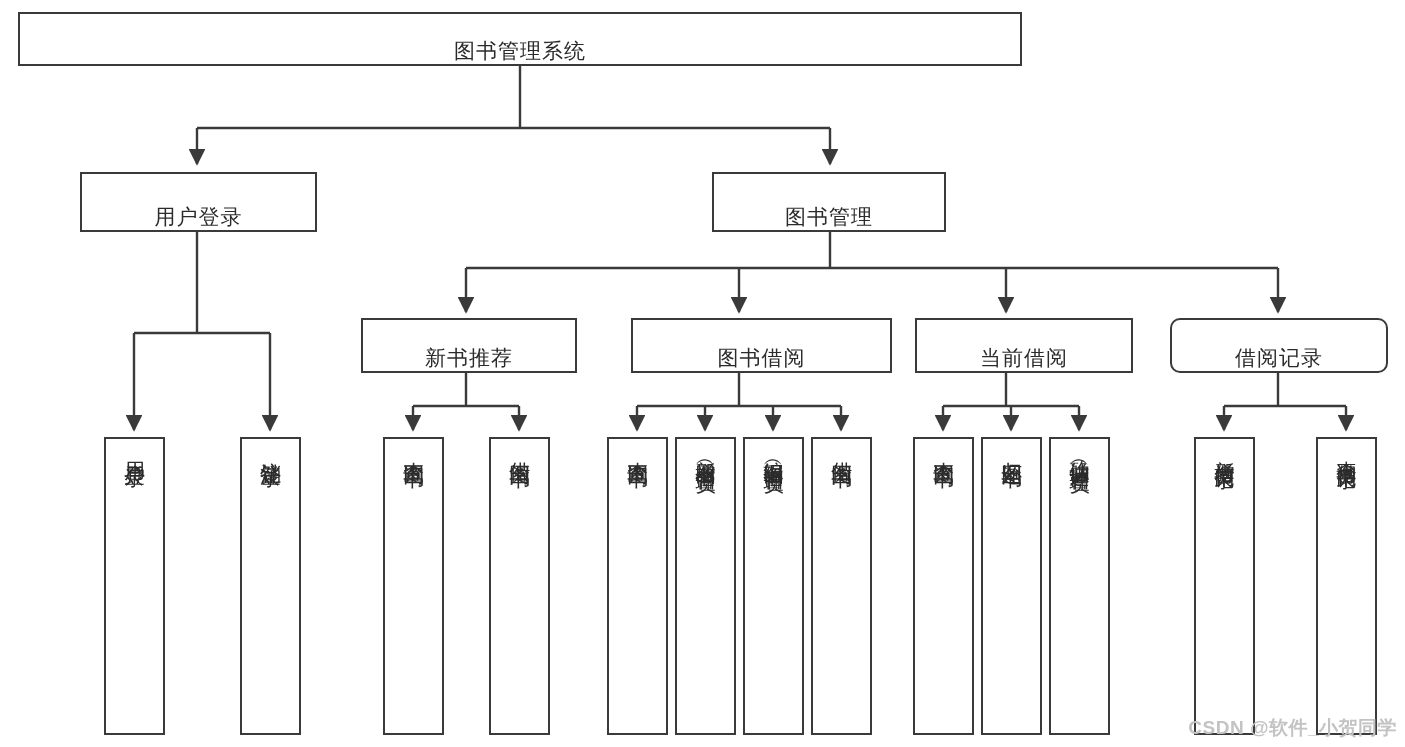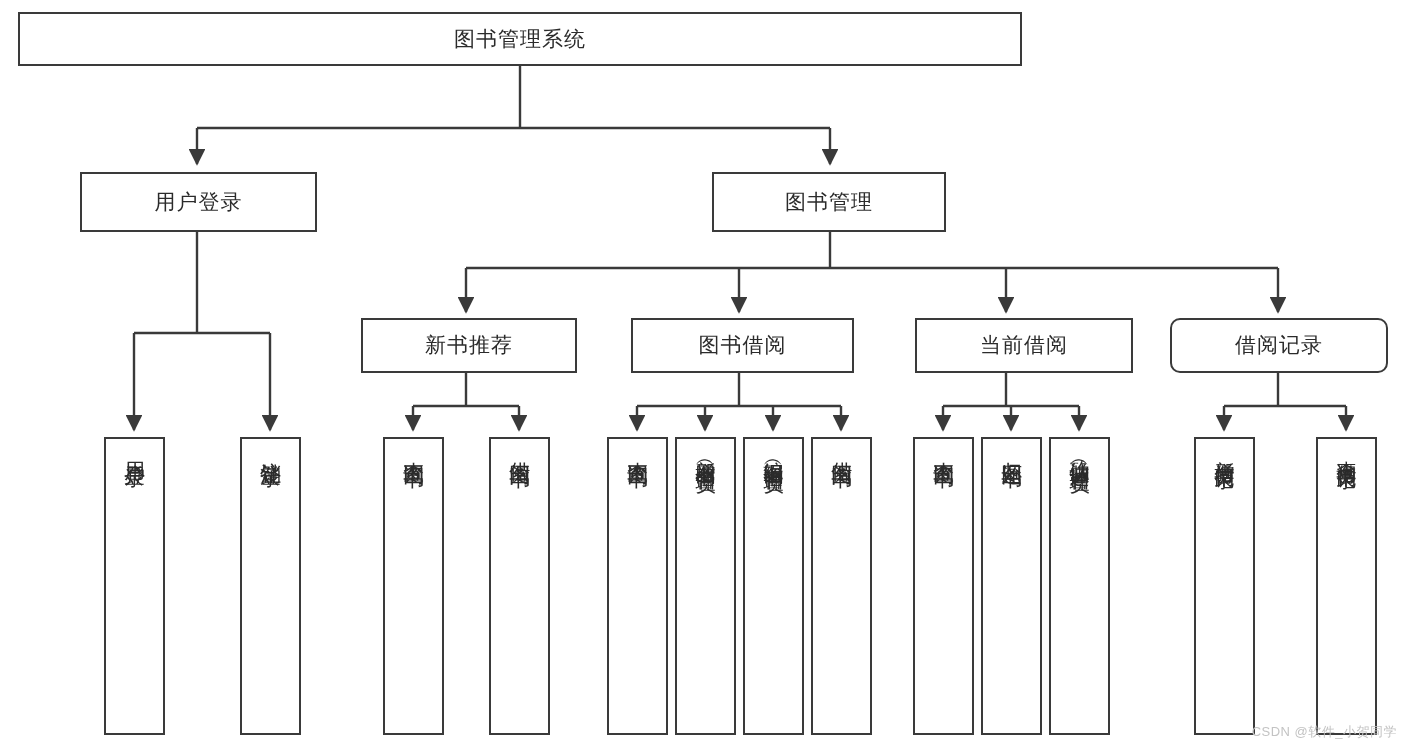--- a/index.html
+++ b/index.html
@@ -24,21 +24,21 @@
     width: 1405px;
     height: 747px;
     pointer-events: none;
   }
   .node {
     position: absolute;
     box-sizing: border-box;
     border: 2.2px solid #3a3a3a;
     background: #ffffff;
     display: flex;
-    align-items: center;
+    align-items: flex-end;
     justify-content: center;
     color: #2b2b2b;
   }
   .node .label {
     font-size: 21px;
     line-height: 1.18;
     letter-spacing: 1px;
     white-space: nowrap;
     color: #2b2b2b;
   }
@@ -56,25 +56,26 @@
     white-space: normal;
     text-align: left;
   }
   .node.leaf.tall .label {
     font-size: 20px;
   }
   #watermark {
     position: absolute;
     right: 8px;
     bottom: 6px;
-    font-size: 13px;
+    font-size: 19px;
     color: #c3c3c3;
     letter-spacing: 0.5px;
     white-space: nowrap;
     user-select: none;
+    font-weight: bold;
   }
 </style>
 </head>
 <body>
 
 <div id="canvas">
 
   <svg id="wires" viewBox="0 0 1405 747">
     <defs>
       <marker id="arw" viewBox="0 0 10 10" refX="9" refY="5" markerWidth="7" markerHeight="7" orient="auto-start-reverse">
@@ -134,21 +135,21 @@
   </div>
 
   <div class="node" style="left:361px; top:318px; width:216px; height:55px;">
     <span class="label">新书推荐</span>
   </div>
 
   <div class="node" style="left:712px; top:172px; width:234px; height:60px;">
     <span class="label">图书管理</span>
   </div>
 
-  <div class="node" style="left:631px; top:318px; width:223px; height:55px;">
+  <div class="node" style="left:631px; top:318px; width:261px; height:55px;">
     <span class="label">图书借阅</span>
   </div>
 
   <div class="node" style="left:900px; top:318px; width:218px; height:55px;margin-left:15px;">
     <span class="label">当前借阅</span>
   </div>
 
   <div class="node" style="left:1170px; top:318px; width:218px; height:55px;border-radius:10px;">
     <span class="label">借阅记录</span>
   </div>

